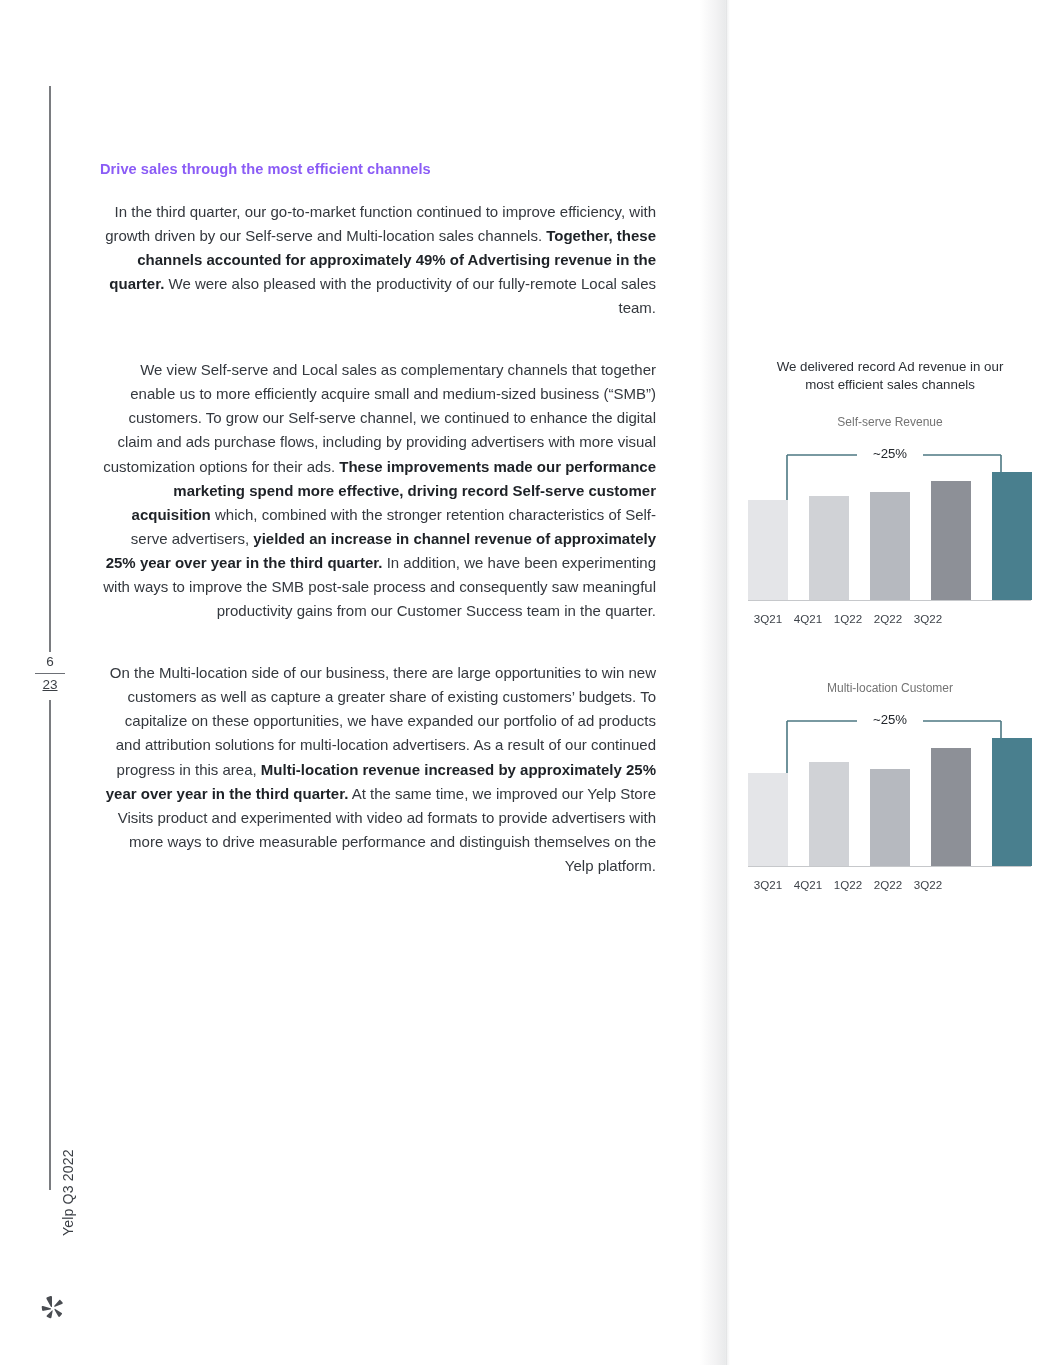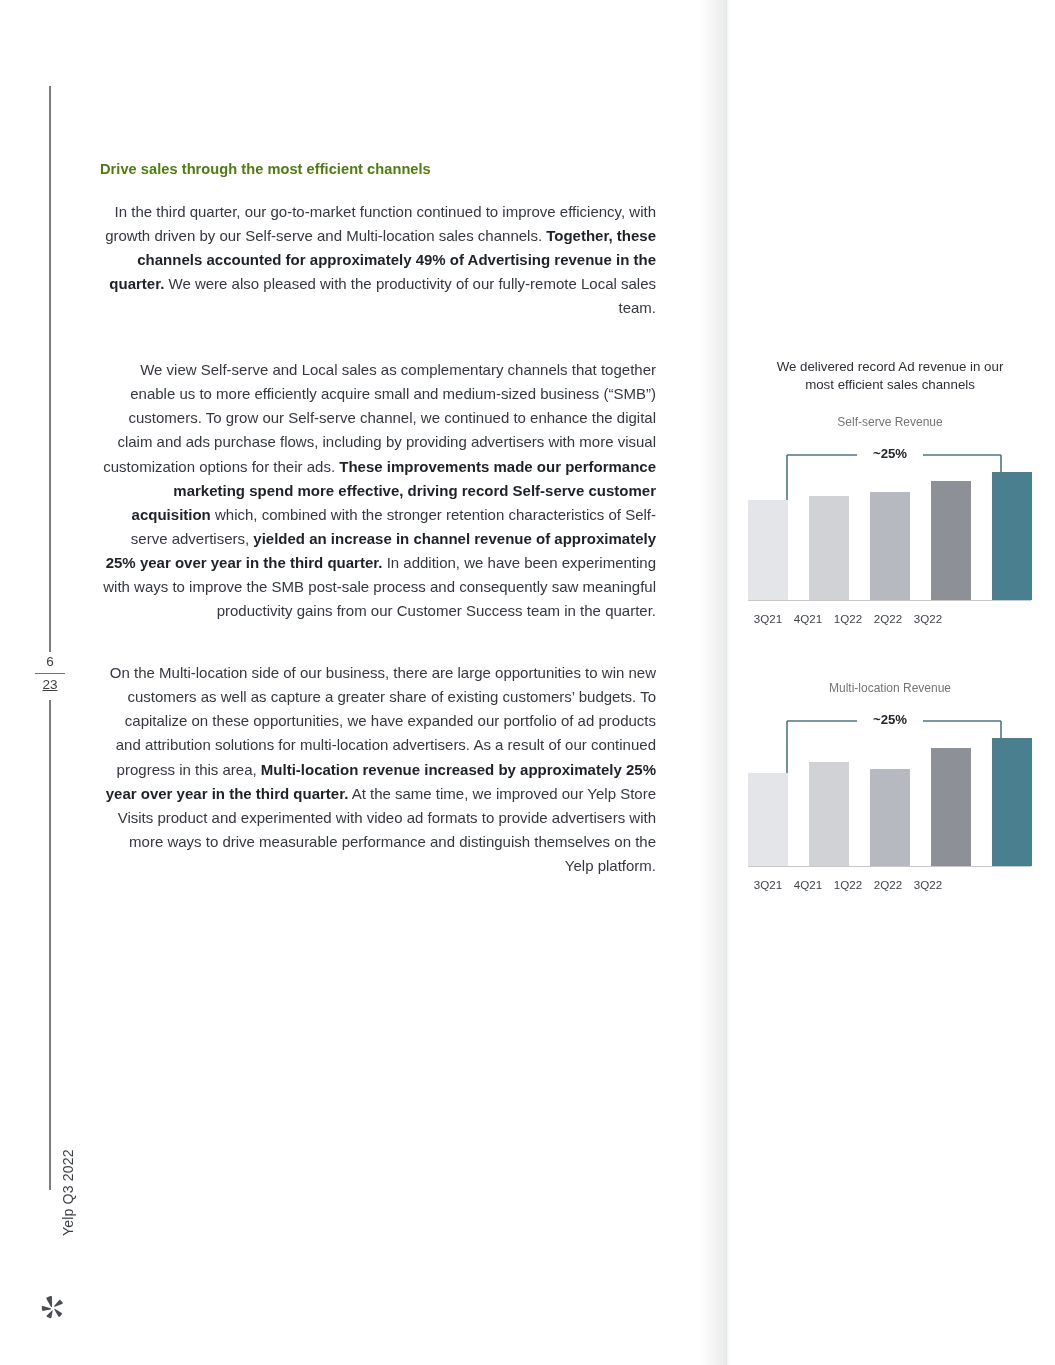--- a/index.html
+++ b/index.html
@@ -96,21 +96,21 @@
   .content {
     position: absolute;
     left: 100px;
     top: 160px;
     width: 556px;
   }
 
   .section-heading {
     font-size: 14.6px;
     font-weight: bold;
-    color: #4d7c0f;
+    color: #8b5cf6;
     line-height: 1.35;
     letter-spacing: 0.05px;
     margin-bottom: 20px;
   }
 
   p.body {
     font-size: 15px;
     line-height: 24.1px;
     color: #34383e;
     margin-bottom: 38px;
@@ -198,21 +198,21 @@
     text-align: center;
     font-size: 11.6px;
     color: #3e434a;
   }
 
   
   .bracket { position: absolute; left: 0; top: 0; width: 290px; height: 200px; pointer-events: none; }
   .bracket-label {
     position: absolute;
     font-size: 13.2px;
-    font-weight: bold;
+    font-weight: normal;
     color: #23272c;
     text-align: center;
     width: 70px;
   }
 </style>
 </head>
 <body>
 
 <div id="page">
 
@@ -284,21 +284,21 @@
             <div class="xlabel">3Q21</div>
             <div class="xlabel">4Q21</div>
             <div class="xlabel">1Q22</div>
             <div class="xlabel">2Q22</div>
             <div class="xlabel">3Q22</div>
           </div>
       </div>
     </div>
 
     <div class="chart-block" style="margin-top:52px;">
-      <div class="chart-subtitle">Multi-location Revenue</div>
+      <div class="chart-subtitle">Multi-location Customer</div>
       <div class="plot">
         <div class="bracket">
           <svg width="290" height="200" viewBox="0 0 290 200" aria-hidden="true">
             <path d="M42 26 L112 26 M178 26 L256 26 M42 26 L42 98 M256 26 L256 59" stroke="#4d7883" stroke-width="1.6" fill="none"></path>
           </svg>
           <div class="bracket-label" style="left:110px; top:17px;">~25%</div>
         </div>
         <div class="axis"></div>
         <div class="bars">
             <div class="bar-col">

